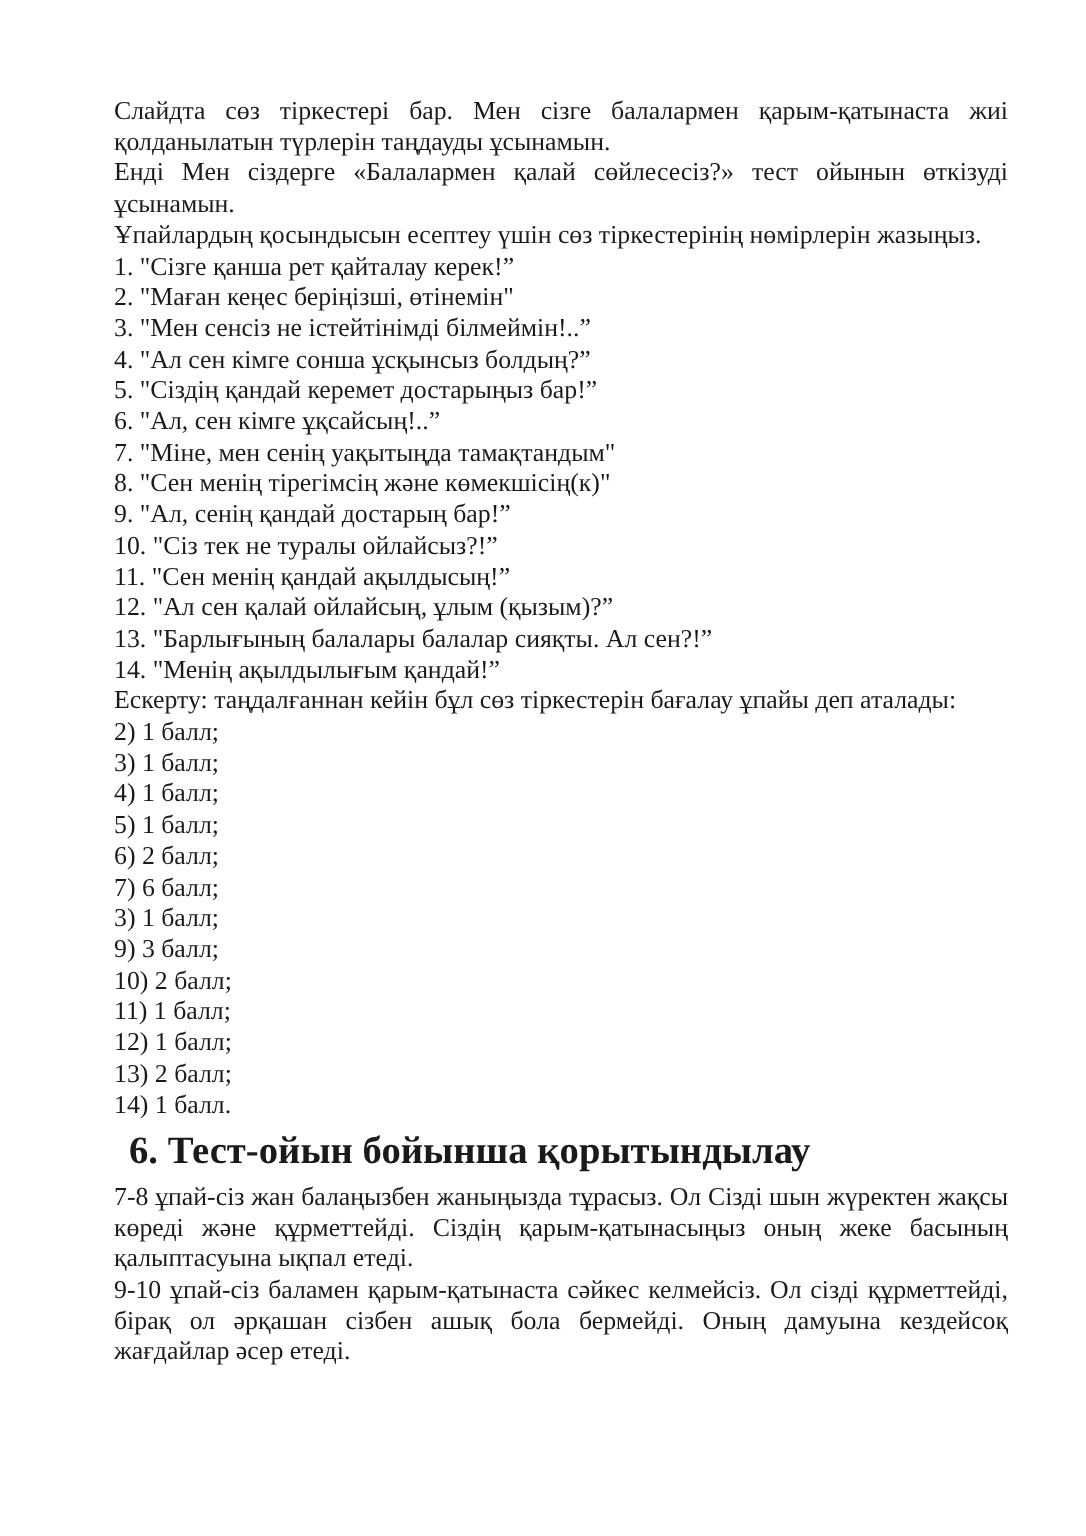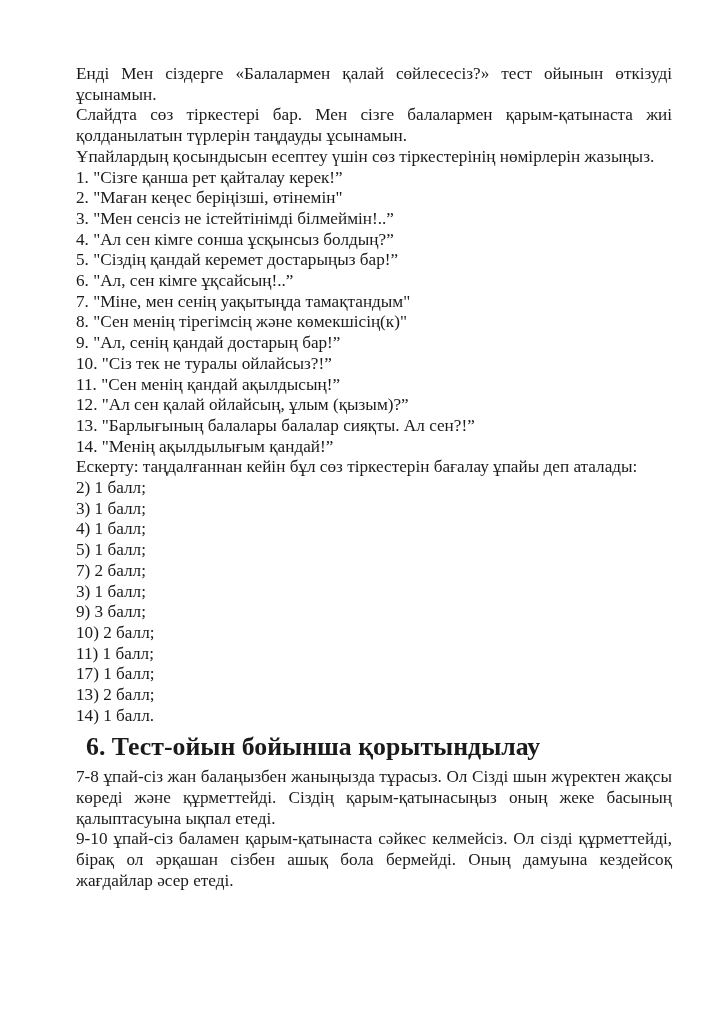--- a/index.html
+++ b/index.html
@@ -16,22 +16,22 @@
   }
   .p { margin: 0; }
   .just { text-align: justify; text-align-last: left; }
   .line { margin: 0; white-space: nowrap; }
   .heading { font-weight: bold; margin: 10px; }
 </style>
 </head>
 <body>
 
 <div class="page">
+  <p class="p just">Слайдта сөз тіркестері бар. Мен сізге балалармен қарым-қатынаста жиі қолданылатын түрлерін таңдауды ұсынамын.</p>
   <p class="p just">Енді Мен сіздерге «Балалармен қалай сөйлесесіз?» тест ойынын өткізуді ұсынамын.</p>
-  <p class="p just">Слайдта сөз тіркестері бар. Мен сізге балалармен қарым-қатынаста жиі қолданылатын түрлерін таңдауды ұсынамын.</p>
   <p class="p">Ұпайлардың қосындысын есептеу үшін сөз тіркестерінің нөмірлерін жазыңыз.</p>
 
   <div>
     <p class="line">1. "Сізге қанша рет қайталау керек!”</p>
     <p class="line">2. "Маған кеңес беріңізші, өтінемін"</p>
     <p class="line">3. "Мен сенсіз не істейтінімді білмеймін!..”</p>
     <p class="line">4. "Ал сен кімге сонша ұсқынсыз болдың?”</p>
     <p class="line">5. "Сіздің қандай керемет достарыңыз бар!”</p>
     <p class="line">6. "Ал, сен кімге ұқсайсың!..”</p>
     <p class="line">7. "Міне, мен сенің уақытыңда тамақтандым"</p>
@@ -44,26 +44,27 @@
     <p class="line">14. "Менің ақылдылығым қандай!”</p>
   </div>
 
   <p class="line">Ескерту: таңдалғаннан кейін бұл сөз тіркестерін бағалау ұпайы деп аталады:</p>
 
   <div>
     <p class="line">2) 1 балл;</p>
     <p class="line">3) 1 балл;</p>
     <p class="line">4) 1 балл;</p>
     <p class="line">5) 1 балл;</p>
-    <p class="line">7) 2 балл;</p>
+    <p class="line">6) 2 балл;</p>
+    <p class="line">7) 6 балл;</p>
     <p class="line">3) 1 балл;</p>
     <p class="line">9) 3 балл;</p>
     <p class="line">10) 2 балл;</p>
     <p class="line">11) 1 балл;</p>
-    <p class="line">17) 1 балл;</p>
+    <p class="line">12) 1 балл;</p>
     <p class="line">13) 2 балл;</p>
     <p class="line">14) 1 балл.</p>
   </div>
 
   <h2 class="heading">6. Тест-ойын бойынша қорытындылау</h2>
 
   <p class="p just">7-8 ұпай-сіз жан балаңызбен жаныңызда тұрасыз. Ол Сізді шын жүректен жақсы көреді және құрметтейді. Сіздің қарым-қатынасыңыз оның жеке басының қалыптасуына ықпал етеді.</p>
   <p class="p just">9-10 ұпай-сіз баламен қарым-қатынаста сәйкес келмейсіз. Ол сізді құрметтейді, бірақ ол әрқашан сізбен ашық бола бермейді. Оның дамуына кездейсоқ жағдайлар әсер етеді.</p>
 </div>
 

